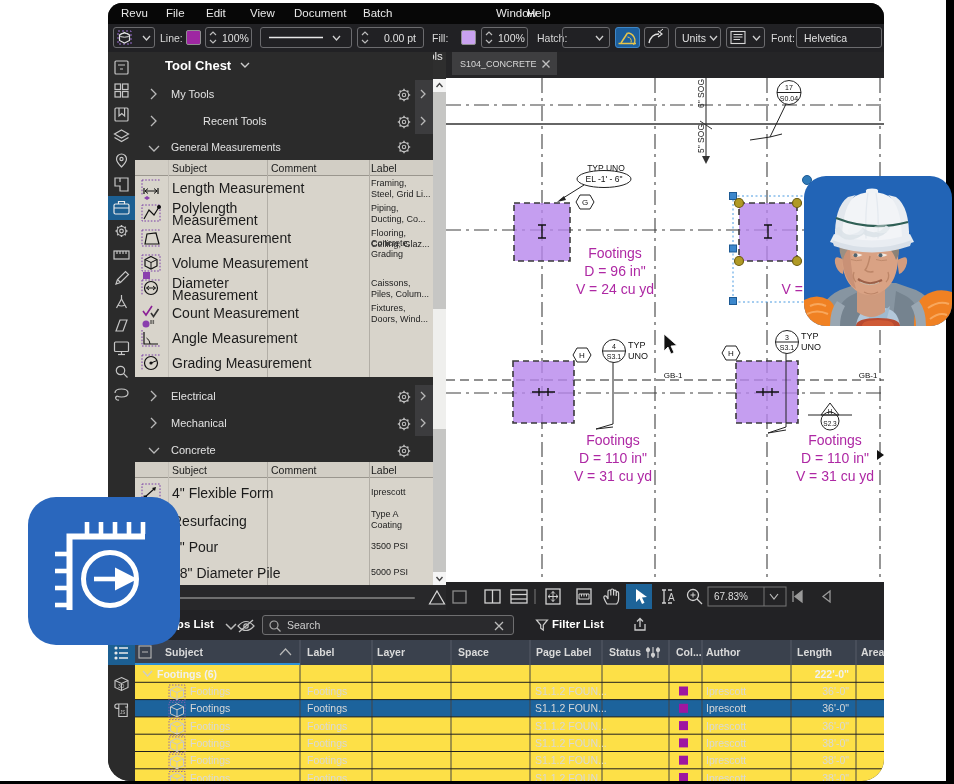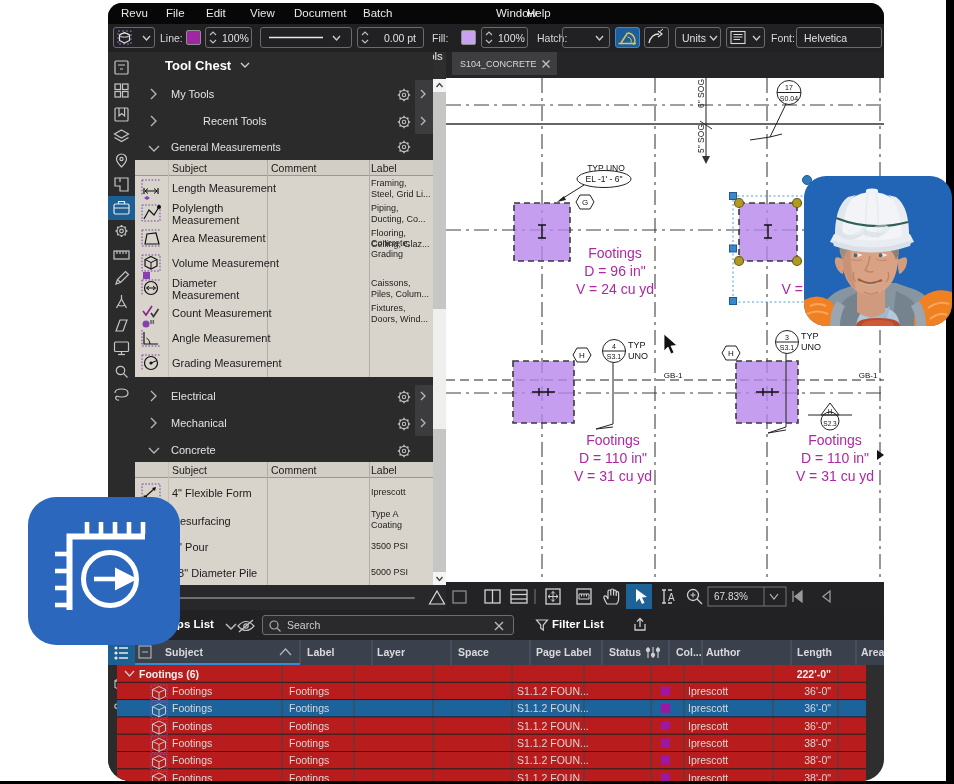--- a/index.html
+++ b/index.html
@@ -18,33 +18,33 @@
 #toolbar { position:absolute; left:0; top:21px; width:776px; height:28px; background:#212124; }
 .tbx { position:absolute; border:1px solid #6b6b6e; border-radius:3px; height:21px; top:3px;
   color:#e0e0e0; font-size:10.5px; }
 .tblbl { position:absolute; top:8px; color:#d8d8d8; font-size:10.5px; }
 .swatch { position:absolute; top:6px; width:15px; height:15px; border:1px solid #909090; border-radius:2px; }
 
 #leftbar { position:absolute; left:0; top:49px; width:27px; height:729px; background:#2b2b2b; }
 
 #tcpanel { position:absolute; left:27px; top:49px; width:298px; height:533px; background:#2b2b2b; }
 #tcscroll { position:absolute; left:325px; top:76px; width:13px; height:506px; background:#c6c6c4; }
-.tcs { position:absolute; left:37px; font-size:11px; color:#1b1b1b; line-height:12px; }
+.tcs { position:absolute; left:37px; font-size:14px; color:#1b1b1b; line-height:12px; }
 .tcl { position:absolute; left:236px; font-size:9px; color:#222; line-height:11px; width:62px; }
 
 #canvas { position:absolute; left:338px; top:75px; width:438px; height:507px; background:#fff; }
 #tabbar { position:absolute; left:338px; top:49px; width:438px; height:26px; background:#252527; }
 #tab { position:absolute; left:344px; top:49px; width:105px; height:23px; background:#3e3e40;
   color:#d8d8d8; font-size:9px; }
 #canstatus { position:absolute; left:338px; top:579px; width:438px; height:28px; background:#232325; }
 
 #mkheader { position:absolute; left:27px; top:607px; width:749px; height:30px; background:#222225; }
 #mktblhead { position:absolute; left:27px; top:637px; width:749px; height:25px; background:#3a414d;
   color:#dadada; font-size:10.5px; font-weight:bold; }
-#mkrows { position:absolute; left:9px; top:662px; width:749px; height:116px; background:#b91c1c; }
+#mkrows { position:absolute; left:27px; top:662px; width:749px; height:116px; background:#fde047; }
 
 #photocard { position:absolute; left:804px; top:176px; width:148px; height:150px; border-radius:22px;
   overflow:hidden; }
 #logocard { position:absolute; left:28px; top:497px; width:152px; height:148px; border-radius:28px;
   background:#2a67bd; }
 </style>
 </head>
 <body>
 <div id="page">
   <div id="blackR"></div>

